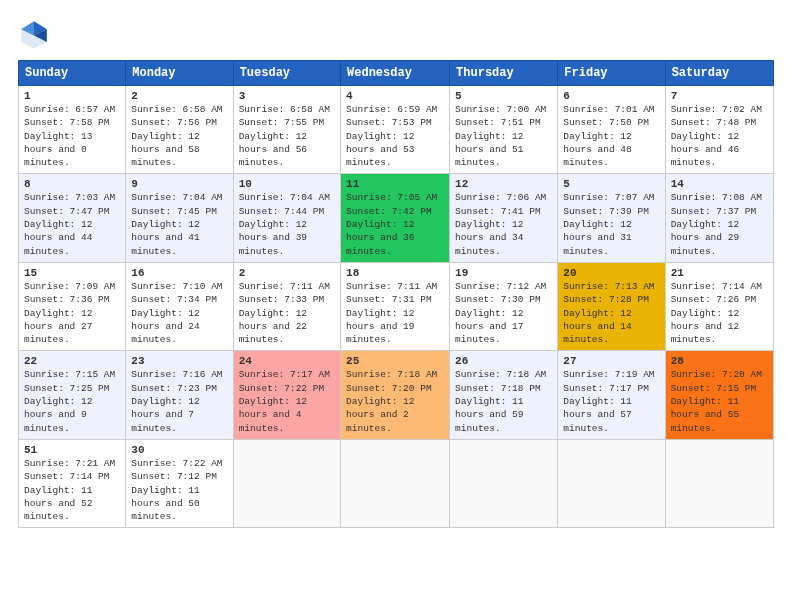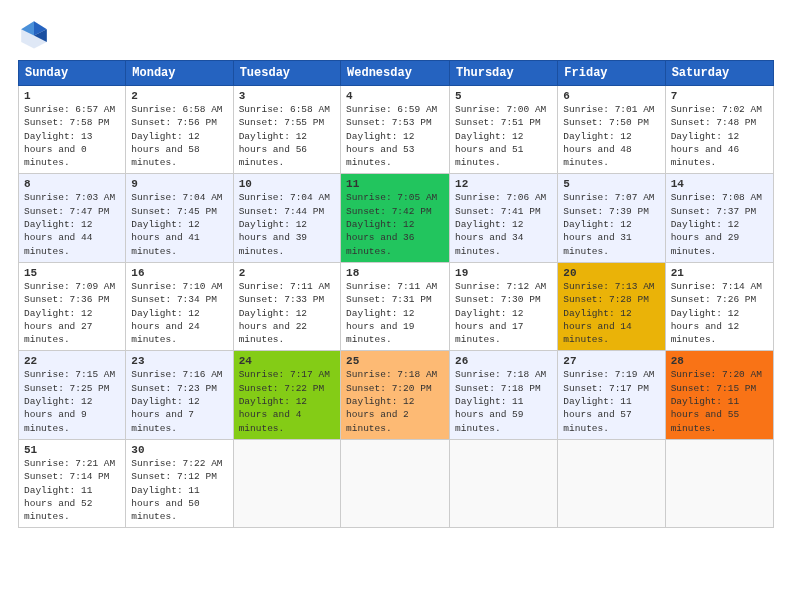--- a/index.html
+++ b/index.html
@@ -234,21 +234,21 @@
         </tr>
         <tr>
           <td style="background: rgb(238, 242, 255);">
             <span class="day-number">22</span>
             <div class="day-info">Sunrise: 7:15 AM<br>Sunset: 7:25 PM<br>Daylight: 12 hours and 9 minutes.</div>
           </td>
           <td style="background: rgb(238, 242, 255);">
             <span class="day-number">23</span>
             <div class="day-info">Sunrise: 7:16 AM<br>Sunset: 7:23 PM<br>Daylight: 12 hours and 7 minutes.</div>
           </td>
-          <td style="background: #84cc16;">
+          <td style="background: #fca5a5;">
             <span class="day-number">24</span>
             <div class="day-info">Sunrise: 7:17 AM<br>Sunset: 7:22 PM<br>Daylight: 12 hours and 4 minutes.</div>
           </td>
           <td style="background: #fdba74;">
             <span class="day-number">25</span>
             <div class="day-info">Sunrise: 7:18 AM<br>Sunset: 7:20 PM<br>Daylight: 12 hours and 2 minutes.</div>
           </td>
           <td style="background: rgb(238, 242, 255);">
             <span class="day-number">26</span>
             <div class="day-info">Sunrise: 7:18 AM<br>Sunset: 7:18 PM<br>Daylight: 11 hours and 59 minutes.</div>

